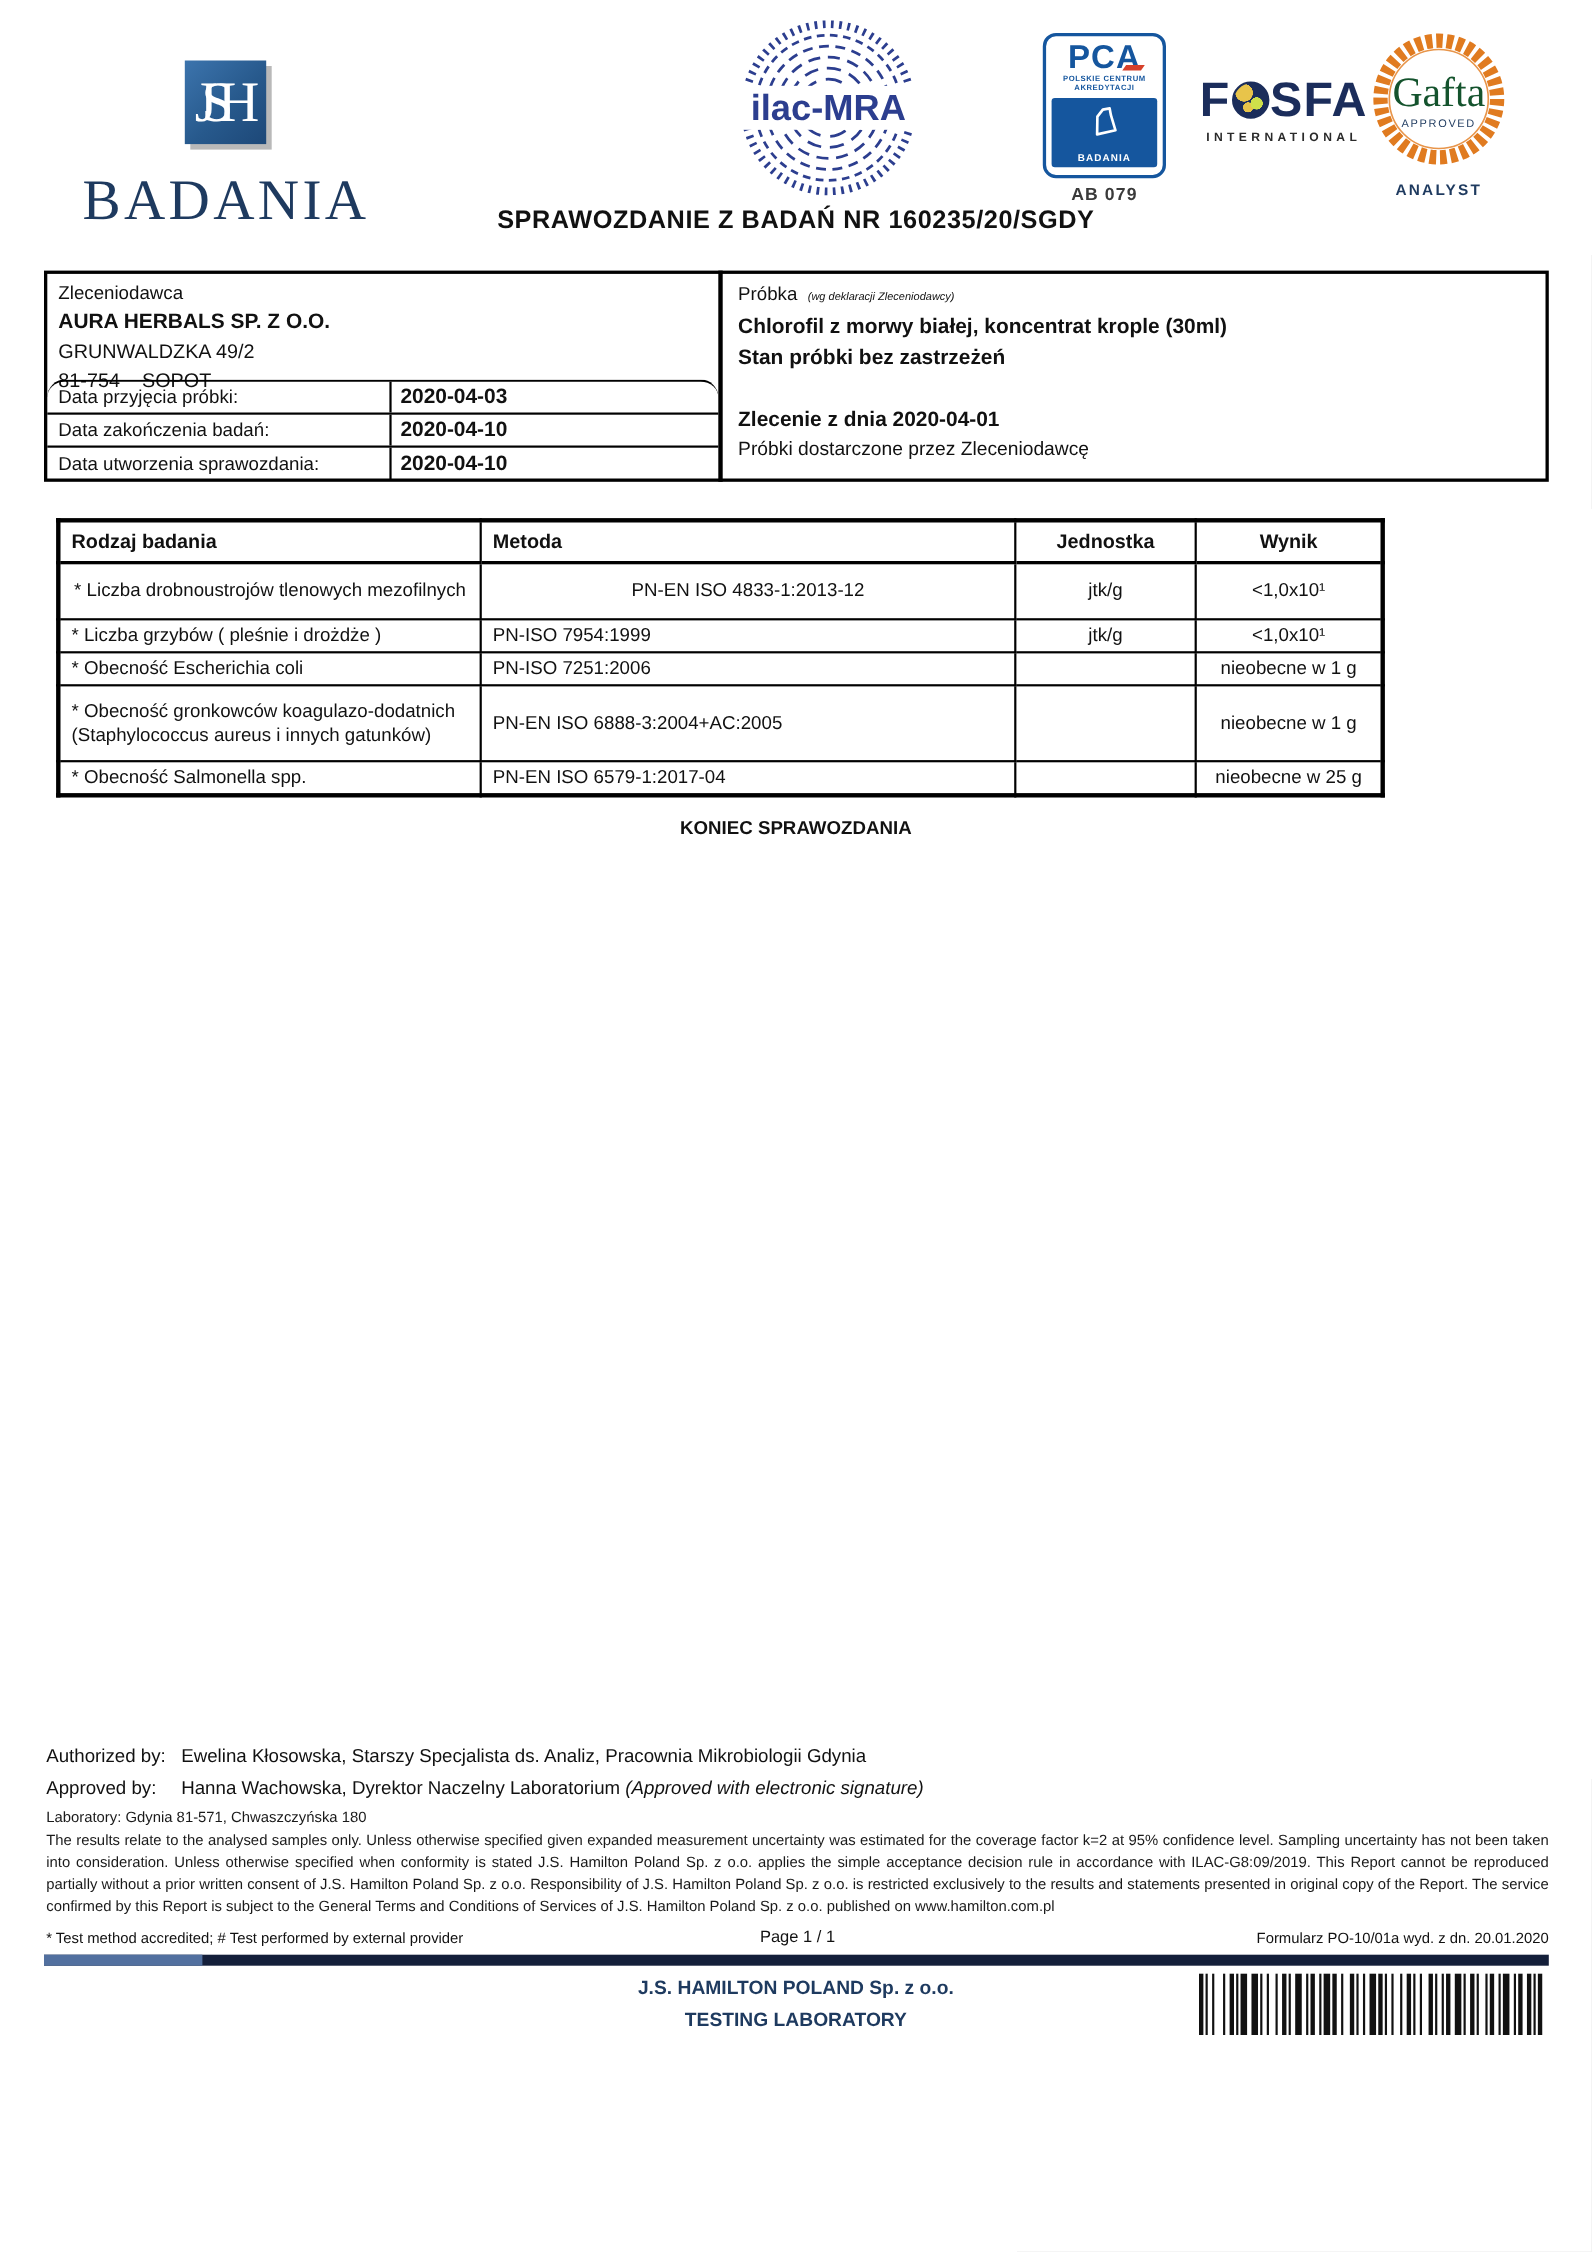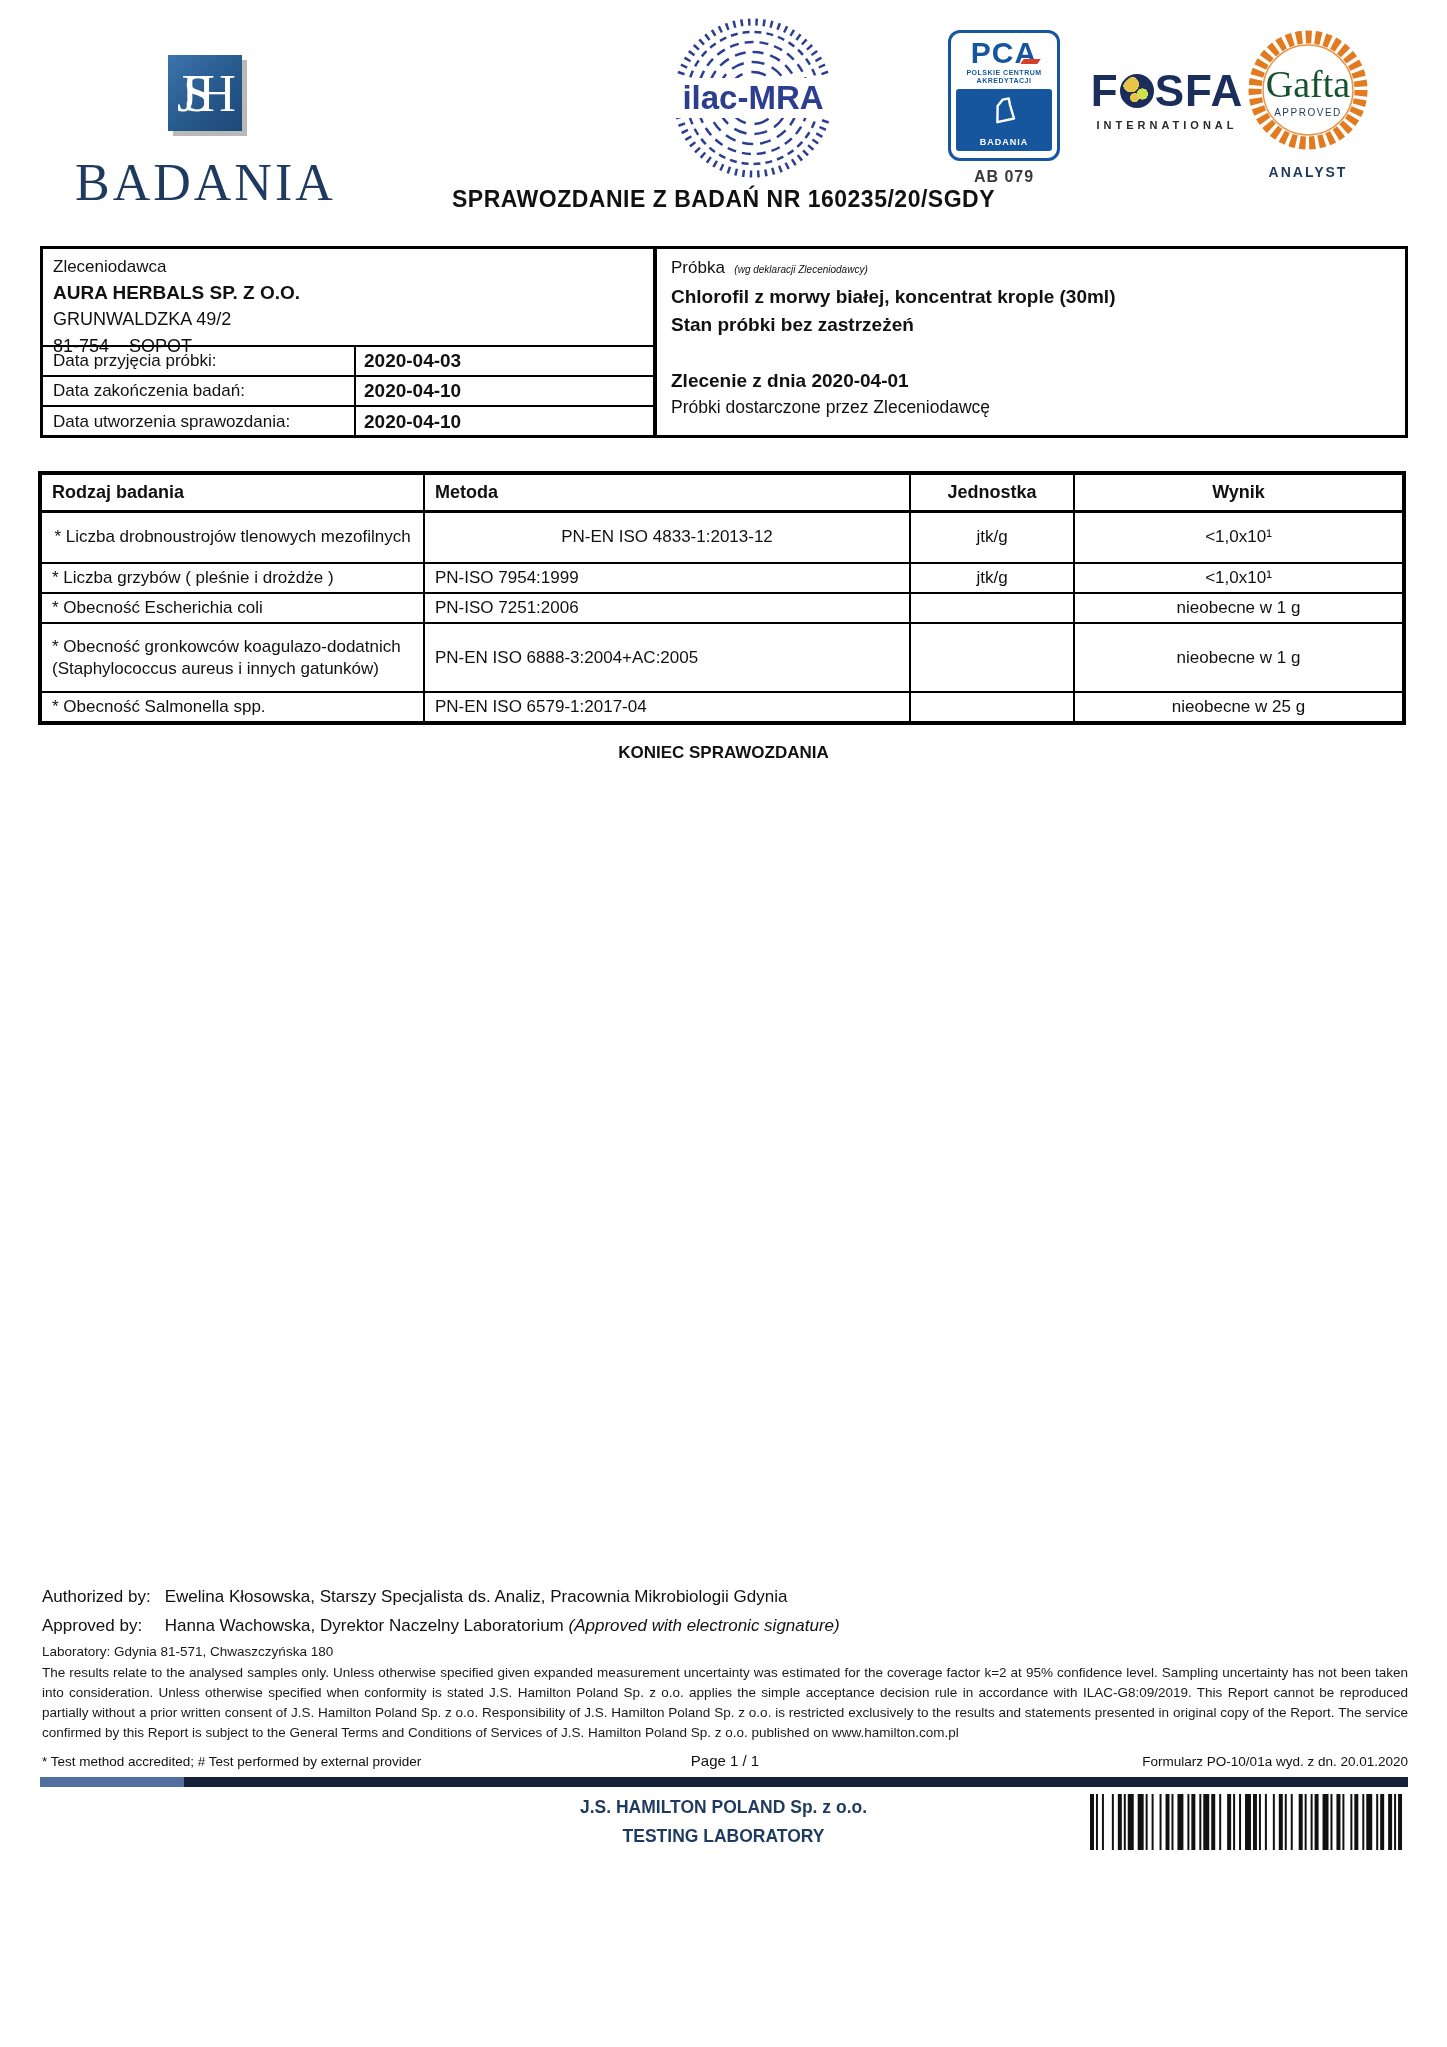--- a/index.html
+++ b/index.html
@@ -56,34 +56,34 @@
   
   .report-title { position:absolute; left:0; top:186px; width:100%; text-align:center; font-size:23px; font-weight:bold; letter-spacing:.5px; }
 
   
   .info-box { position:absolute; left:40px; top:246px; width:1368px; height:192px; border:3px solid #000; }
   .info-divider { position:absolute; left:610px; top:-3px; width:4px; height:192px; background:#000; }
   .client { position:absolute; left:0; top:0; width:608px; padding:5px 10px; }
   .client-label { font-size:17px; line-height:25px; }
   .client-name { font-size:19px; font-weight:bold; line-height:27px; }
   .client-addr { font-size:18px; line-height:27px; white-space:pre; }
-  .dates { position:absolute; left:0; top:96px; width:610px; border-top:2px solid #000; }
+  .dates { position:absolute; left:0; top:96px; width:610px; border-top:2px solid #000;border-radius:16px; }
   .date-row { display:flex; height:30px; border-bottom:2px solid #000; align-items:center; }
   .date-row:last-child { border-bottom:none; }
   .date-label { width:313px; border-right:2px solid #000; padding-left:10px; font-size:17px; height:100%; display:flex; align-items:center; }
   .date-value { flex:1; padding-left:8px; font-size:19px; font-weight:bold; }
   .sample { position:absolute; left:614px; top:0; width:754px; height:100%; padding:6px 14px; }
   .sample-head { font-size:17px; line-height:26px; }
   .sample-head .note { font-size:10px; font-style:italic; }
   .sample-bold { font-size:19px; font-weight:bold; line-height:28px; }
   .sample-order { font-size:19px; font-weight:bold; line-height:27px; margin-top:28px; }
   .sample-delivery { font-size:17.5px; line-height:26px; }
 
   
-  .results { position:absolute; left:38px; top:471px; width:1368px; border-collapse:collapse; table-layout:fixed; }
+  .results { position:absolute; left:51px; top:471px; width:1208px; border-collapse:collapse; table-layout:fixed; }
   .results th, .results td { border:2px solid #000; padding:3px 10px; vertical-align:middle; }
   .results { border:4px solid #000; }
   .results thead th { border-bottom:3px solid #000; font-size:18px; font-weight:bold; height:38px; }
   .results tbody { border-top:3px solid #000; }
   .results th.c1, .results td.c1 { width:384px; text-align:left; }
   .results th.c2, .results td.c2 { width:486px; text-align:left; }
   .results th.c3, .results td.c3 { width:164px; text-align:center; }
   .results th.c4, .results td.c4 { text-align:center; }
   .results tbody td { font-size:17px; line-height:22px; }
   .results tr.h56 td { height:52px;text-align:center; }

